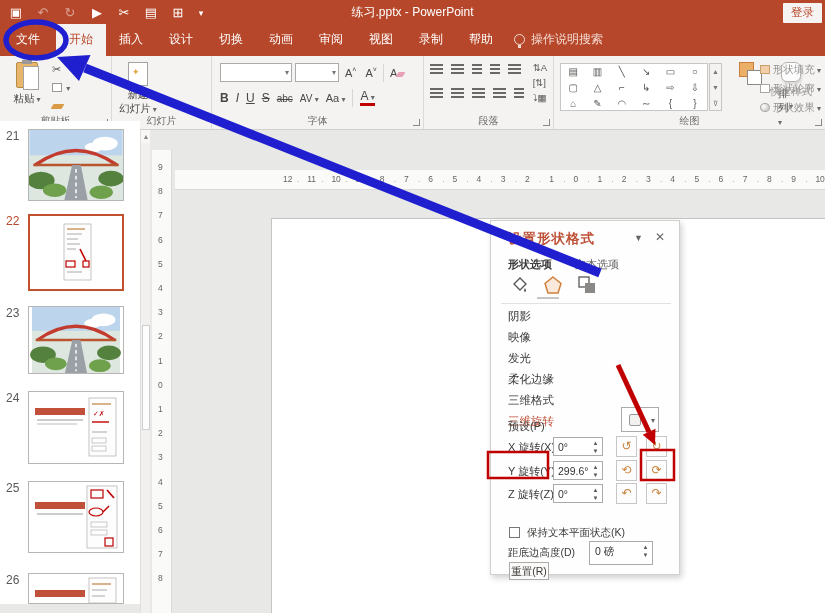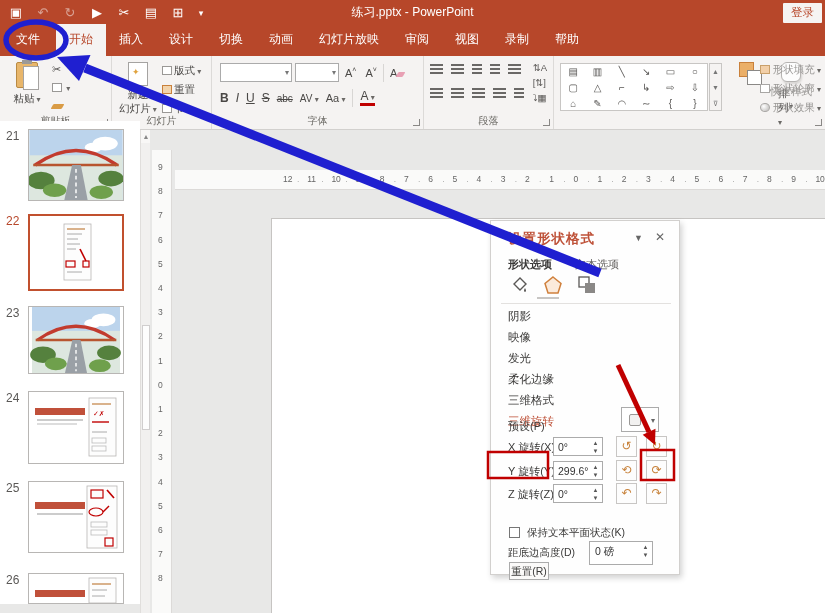--- a/index.html
+++ b/index.html
@@ -182,25 +182,28 @@
     <div id="signin">登录</div>
   </div>
 
   <div id="tabsrow">
     <div class="rtab filetab">文件</div>
     <div class="rtab active">开始</div>
     <div class="rtab">插入</div>
     <div class="rtab">设计</div>
     <div class="rtab">切换</div>
     <div class="rtab">动画</div>
-    <div class="rtab">幻灯片放映</div>
     <div class="rtab">审阅</div>
     <div class="rtab">视图</div>
     <div class="rtab">录制</div>
     <div class="rtab">帮助</div>
+    <div id="tab-search">
+      <span class="bulb"></span>
+      <span>操作说明搜索</span>
+    </div>
   </div>
 
   <div id="ribbon">
 
     <div class="rgroup" id="grp-clipboard">
       <div id="paste-btn">
         <div class="clipboard-ic"></div>
         <div class="blabel dd">粘贴</div>
       </div>
       <div class="cb-col">
@@ -212,25 +215,20 @@
       <div class="launcher"></div>
     </div>
 
     <div class="rgroup" id="grp-slides">
       <div id="newslide-btn">
         <div class="page-ic">
             <span class="star">✦</span>
           </div>
         <div class="blabel">新建</div>
         <div class="blabel dd">幻灯片</div>
-      </div>
-      <div class="sl-col">
-        <span class="sitem dd"><span class="mini-ic"></span><span>版式</span></span>
-        <span class="sitem"><span class="mini-ic orange"></span><span>重置</span></span>
-        <span class="sitem dd"><span class="mini-ic"></span><span>节</span></span>
       </div>
       <div class="glabel">幻灯片</div>
     </div>
 
     <div class="rgroup" id="grp-font">
       <div class="frow1">
         <div class="combo w1"></div>
         <div class="combo w2"></div>
         <span class="fbtn"><span>A</span><span class="supmark">˄</span></span>
         <span class="fbtn"><span>A</span><span class="supmark">˅</span></span>
@@ -304,20 +302,21 @@
       </div>
       <div id="quick-btn">
         <div class="quick-ic"></div>
         <div class="blabel2 dd">快速样式</div>
       </div>
       <div class="shape-styles">
         <span class="ssitem dd"><span class="ss-ic ss-fill"></span><span>形状填充</span></span>
         <span class="ssitem dd"><span class="ss-ic ss-outline"></span><span>形状轮廓</span></span>
         <span class="ssitem dd"><span class="ss-ic ss-effect"></span><span>形状效果</span></span>
       </div>
+      <div class="glabel">绘图</div>
       <div class="launcher"></div>
     </div>
   </div>
 
   <div id="thumbpane">
     <div class="thumb-num" style="top:8px">21</div>
     <div class="thumb-box" style="top:8px;height:72px">
       <svg width="94" height="70" viewBox="0 0 96 72">
         <rect x="0" y="0" width="96" height="72" fill="#BCD4EC"></rect>
         <rect x="0" y="26" width="96" height="46" fill="#DDE7DF"></rect>

